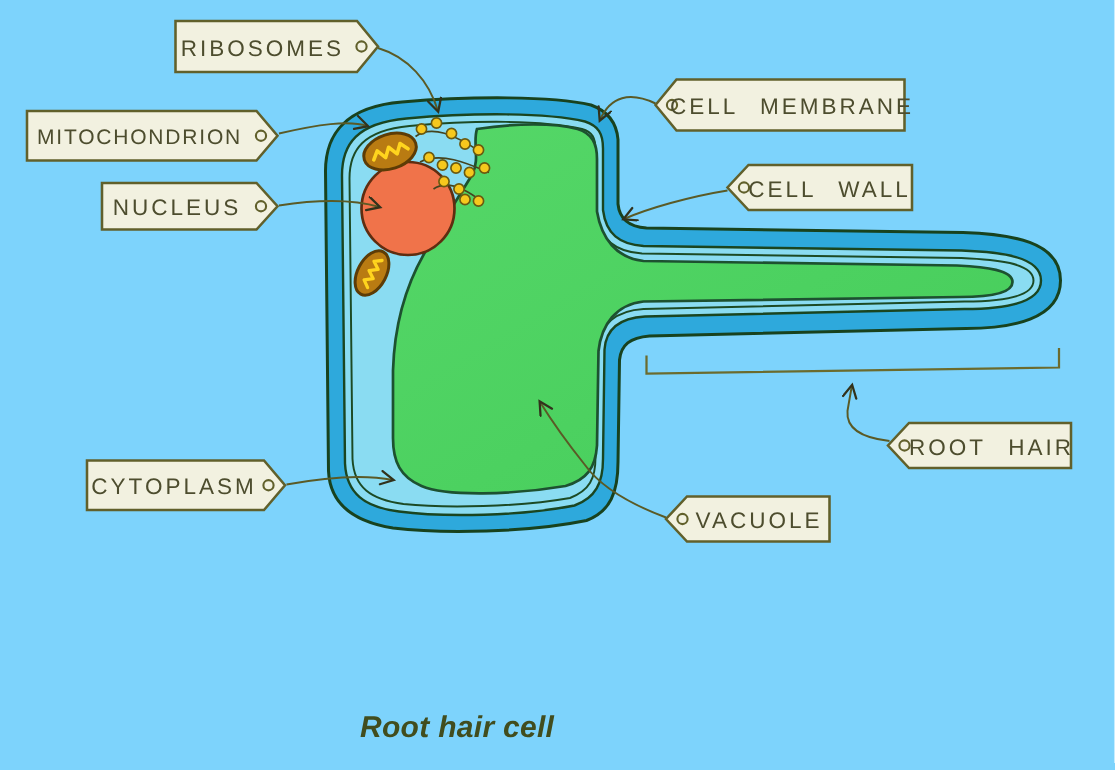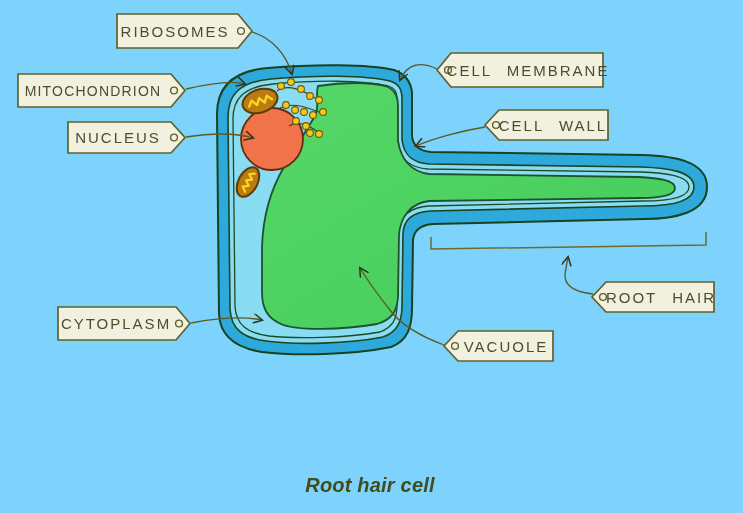--- a/index.html
+++ b/index.html
@@ -8,21 +8,21 @@
     font-family:"Liberation Sans",sans-serif;
   }
   svg text.tag-text{
     font-family:"Liberation Sans",sans-serif;
     font-size:15px;letter-spacing:2px;word-spacing:9px;
     fill:#4d4d2e;
   }
   svg text.tag-text.small{font-size:14px;letter-spacing:1.2px;}
   #caption{
     position:absolute;left:240px;top:474px;width:260px;
-    text-align:center;font-weight:bold;font-style:italic;
+    text-align:left;font-weight:bold;font-style:italic;
     font-size:20px;color:#414d1e;letter-spacing:0.2px;
   }
 </style>
 </head>
 <body>
 
 <div id="stage">
 <svg width="743" height="513" viewBox="0 0 743 513">
   <defs>
     <marker id="arrowV" markerWidth="14" markerHeight="14" refX="9.5" refY="5" orient="auto" markerUnits="userSpaceOnUse">

